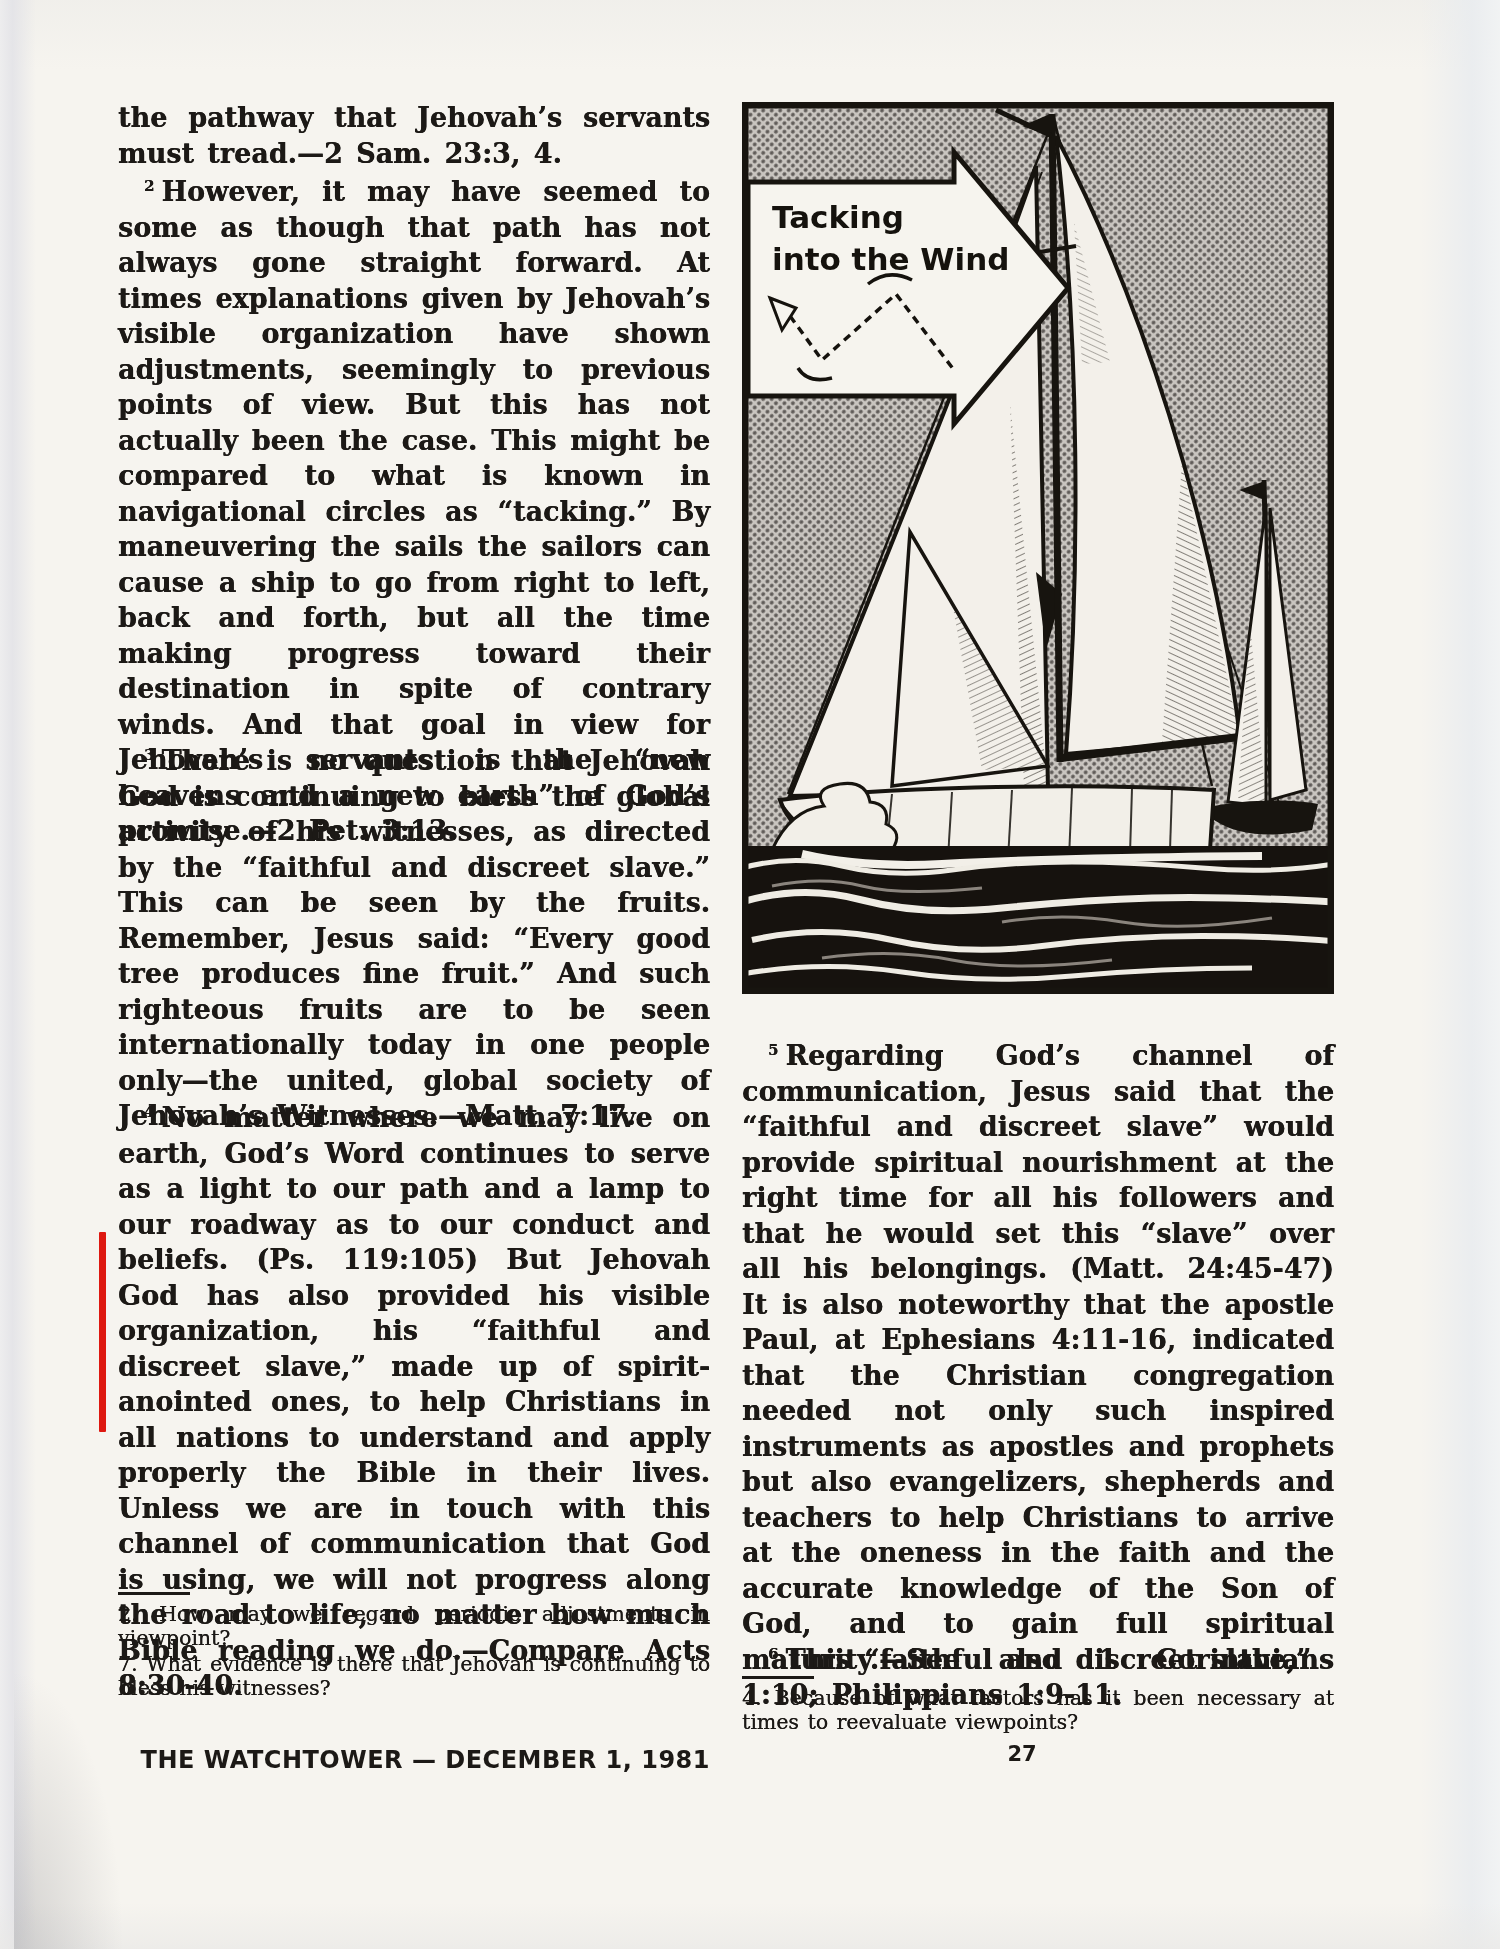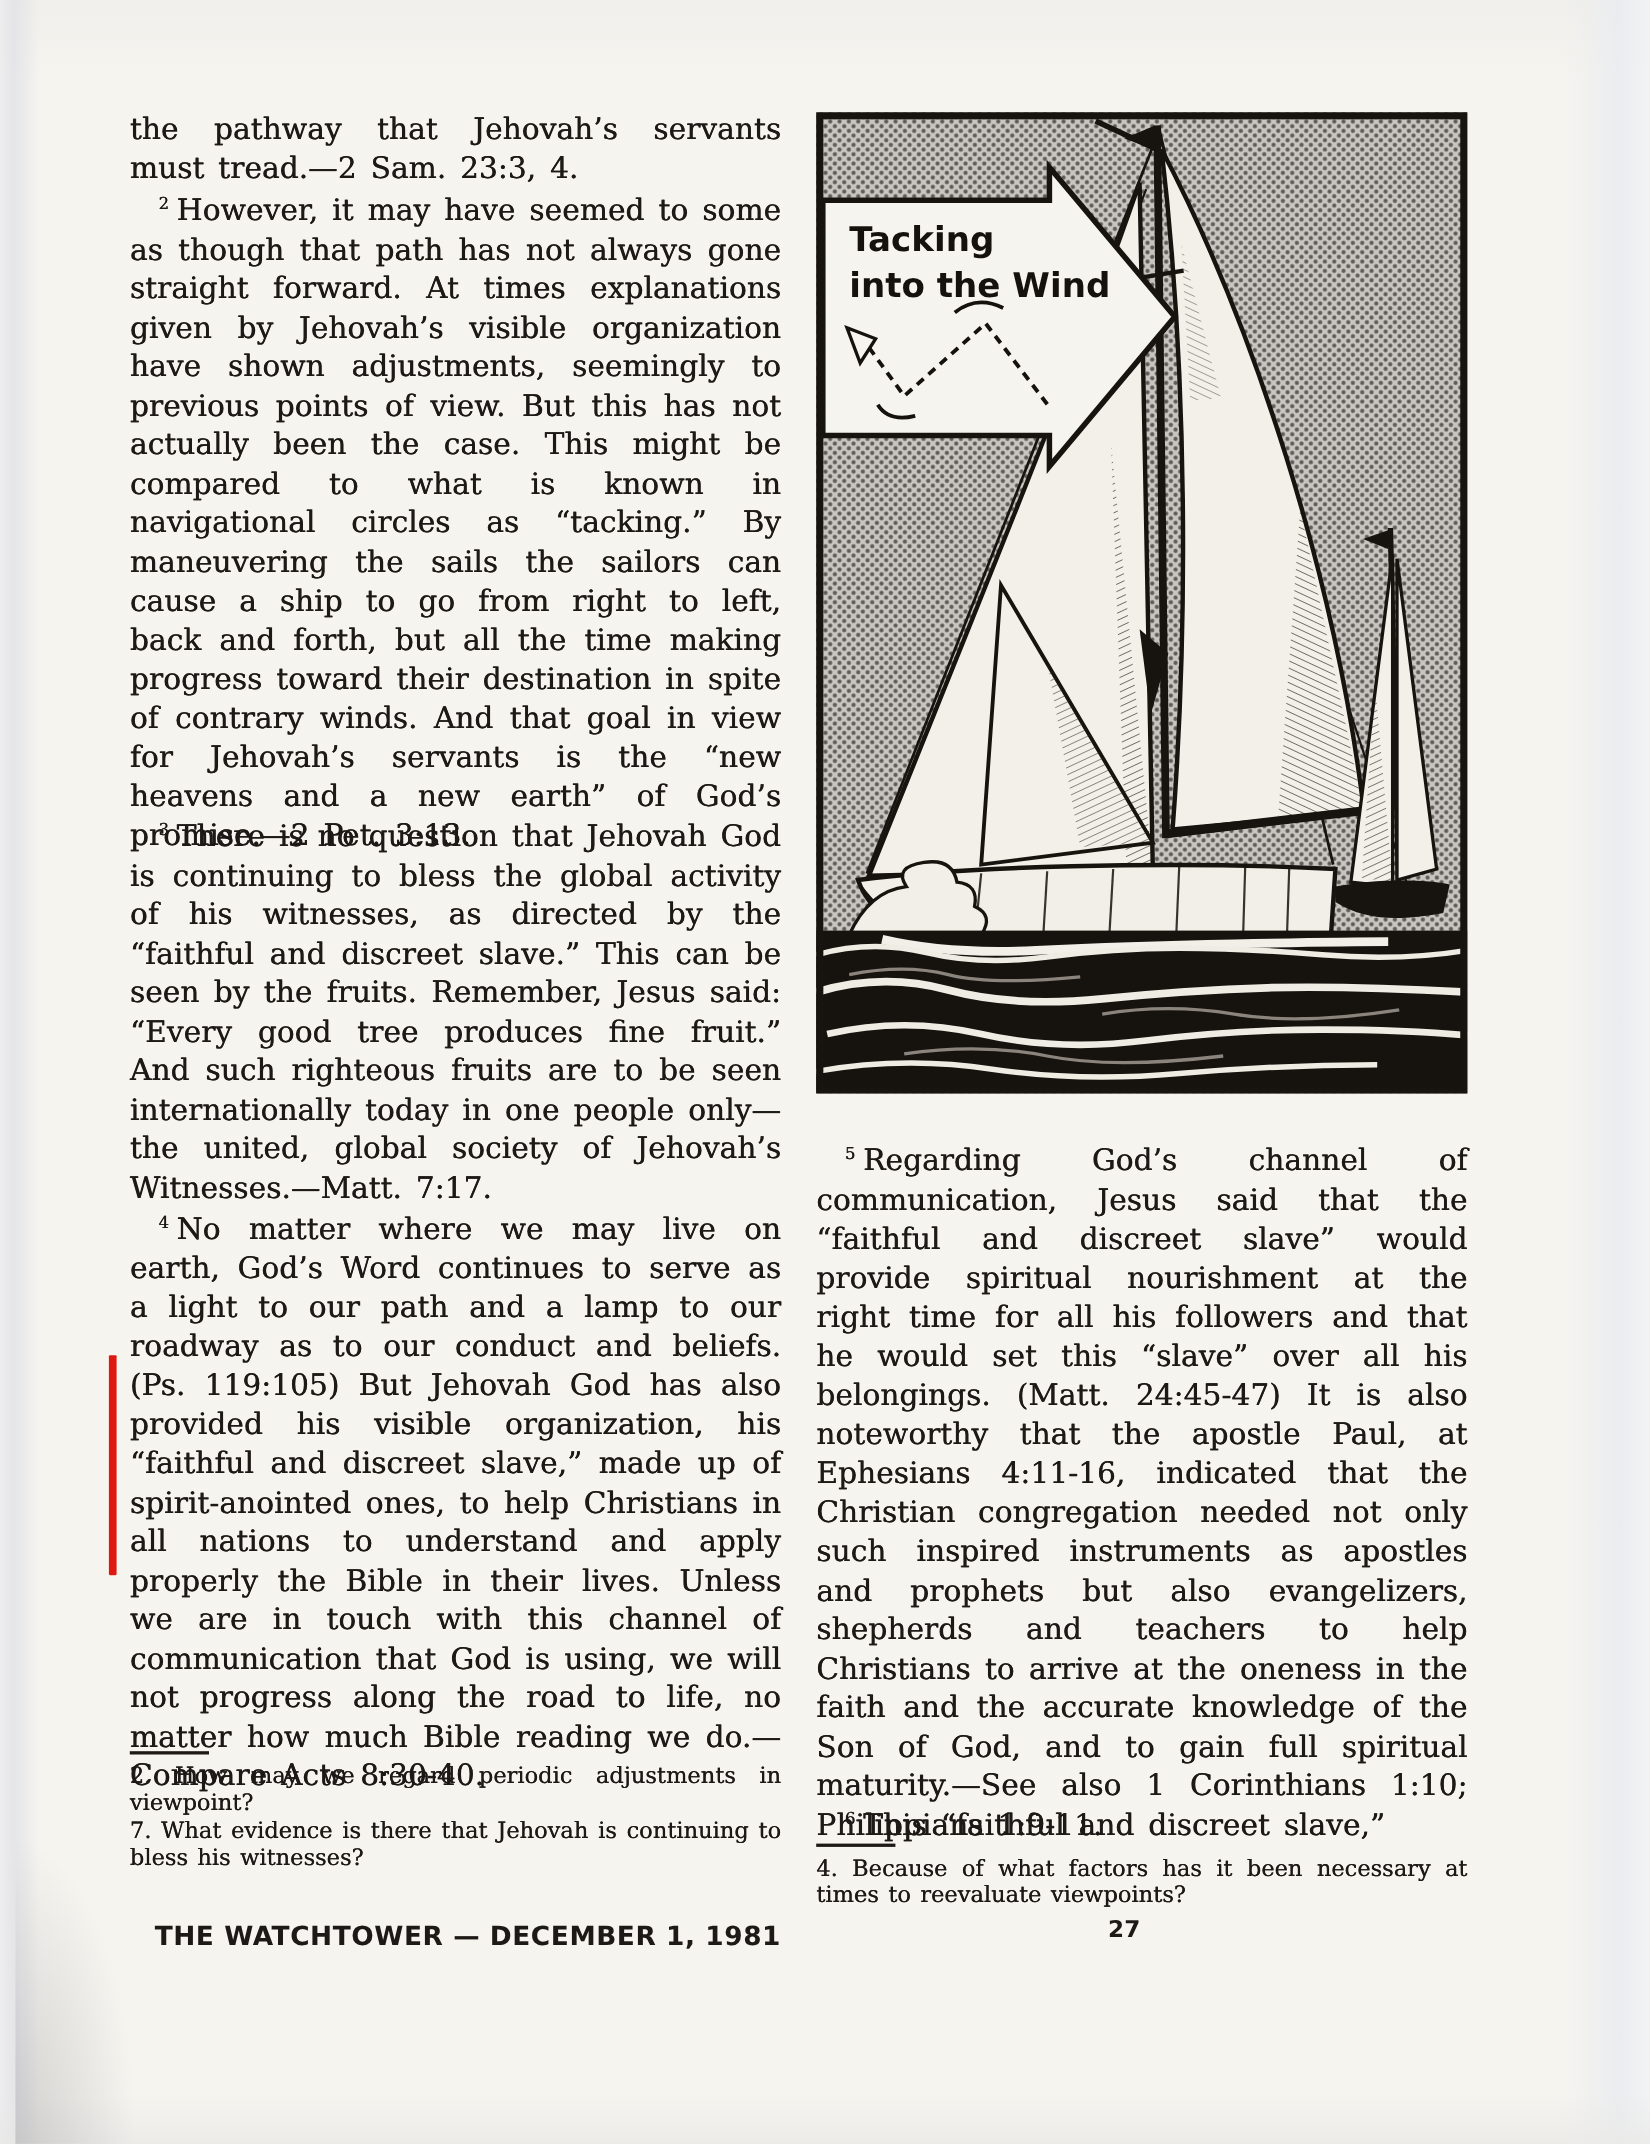--- a/index.html
+++ b/index.html
@@ -23,20 +23,21 @@
     background:radial-gradient(ellipse at 0% 100%,rgba(115,115,122,.28),rgba(115,115,122,0) 70%);}
 
   .left-col{position:absolute;left:118px;width:592px;}
   .right-col{position:absolute;left:742px;width:592px;}
 
   .para{
     margin:0 0 3px 0;
     font-size:27px;line-height:35.5px;
     text-align:justify;word-spacing:4px;
     text-shadow:0.35px 0 0 #1c1916;
+    font-weight:bold;
   }
   .para.indent{text-indent:26px;}
   .pnum{
     font-size:15px;vertical-align:super;line-height:0;
     margin-right:7px;letter-spacing:0;
   }
   .fnblock{font-size:20.5px;line-height:23.5px;text-align:justify;
     word-spacing:2px;text-shadow:0.25px 0 0 #1c1916;}
   .fnblock p{margin:0 0 3px 0;}
   .fnrule{width:72px;height:3px;background:#1c1916;margin:0 0 8px 0;}

